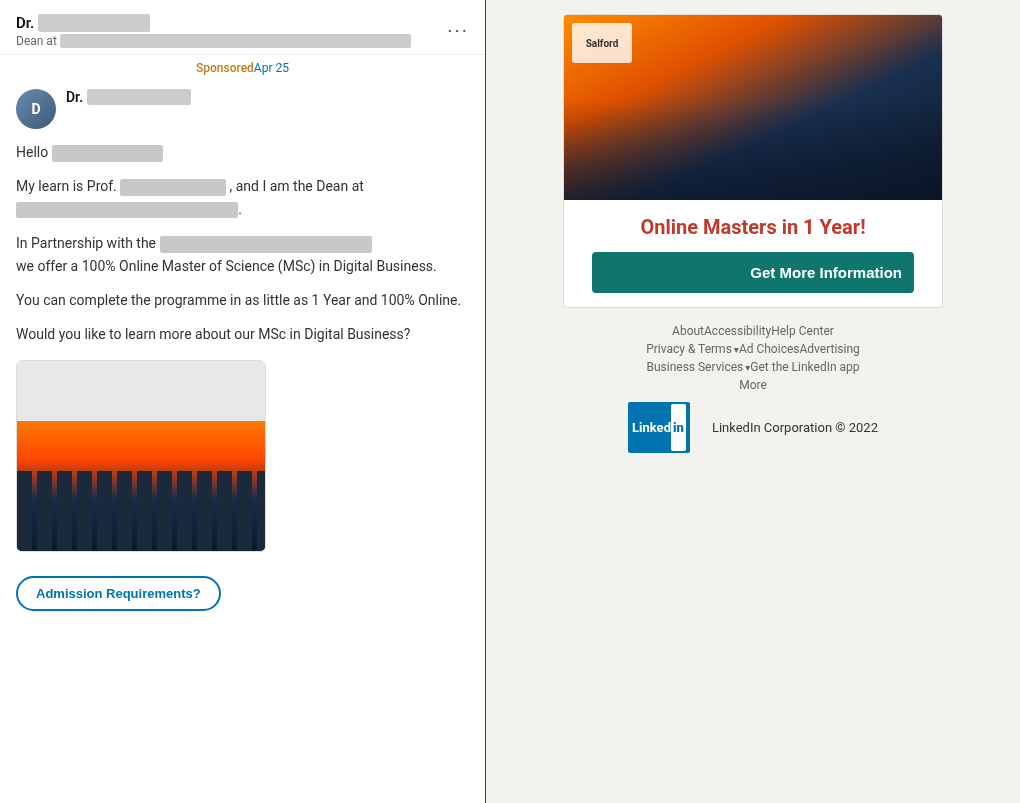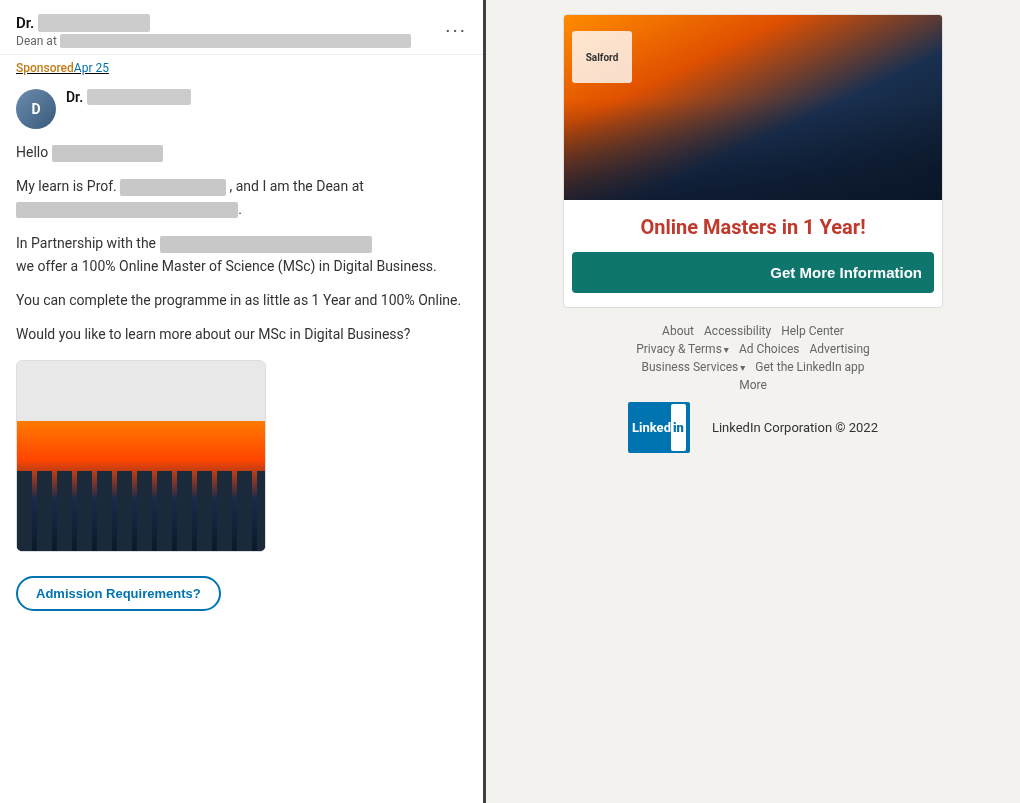--- a/index.html
+++ b/index.html
@@ -8,21 +8,21 @@
       background: #f3f2ef;
       display: flex;
       width: 1020px;
       min-height: 803px;
     }
 
     
     .left-panel {
       width: 486px;
       background: #fff;
-      border-right: 3px solid #404040;
+      border-right: 1px solid #404040;
       display: flex;
       flex-direction: column;
     }
 
     .message-header {
       display: flex;
       align-items: center;
       justify-content: space-between;
       padding: 14px 16px 6px 16px;
       border-bottom: 1px solid #eee;
@@ -55,24 +55,23 @@
 
     .three-dots {
       font-size: 20px;
       color: #555;
       cursor: pointer;
       letter-spacing: 2px;
     }
 
     .message-meta {
       display: flex;
-      justify-content: flex-start;
+      justify-content: center;
       align-items: center;
       padding: 6px 16px 4px 16px;
-      text-decoration: underline;
     }
 
     .sponsored-label {
       color: #c37d16;
       font-size: 12px;
       font-weight: 500;
     }
 
     .date-label {
       color: #0073b1;
@@ -241,45 +240,45 @@
         #e05000 30%,
         #1a3050 60%,
         #0a1828 100%
       );
       position: relative;
       overflow: hidden;
     }
 
     .ad-image-logo {
       position: absolute;
-      top: 16px;
+      top: 8px;
       left: 8px;
       width: 60px;
-      height: 52px;
+      height: 40px;
       background: rgba(255,255,255,0.8);
       border-radius: 3px;
       display: flex;
       align-items: center;
       justify-content: center;
       font-size: 10px;
       color: #333;
       font-weight: bold;
     }
 
     .ad-image-buildings {
       position: absolute;
       bottom: 0;
       left: 0;
       right: 0;
       height: 100px;
       background: linear-gradient(to bottom, transparent, rgba(10,20,40,0.7));
     }
 
     .ad-body {
-      padding: 14px 8px;
+      padding: 14px 28px;
     }
 
     .ad-title {
       font-size: 20px;
       font-weight: 700;
       color: #c0392b;
       text-align: center;
       margin-bottom: 12px;
       line-height: 1.3;
     }
@@ -302,21 +301,20 @@
     .footer-links {
       width: 380px;
       margin-top: 16px;
       text-align: center;
     }
 
     .footer-row {
       display: flex;
       justify-content: center;
       align-items: center;
-      gap: 10px;
       flex-wrap: wrap;
       margin-bottom: 4px;
     }
 
     .footer-link {
       color: #666;
       font-size: 12px;
       text-decoration: none;
       cursor: pointer;
     }

